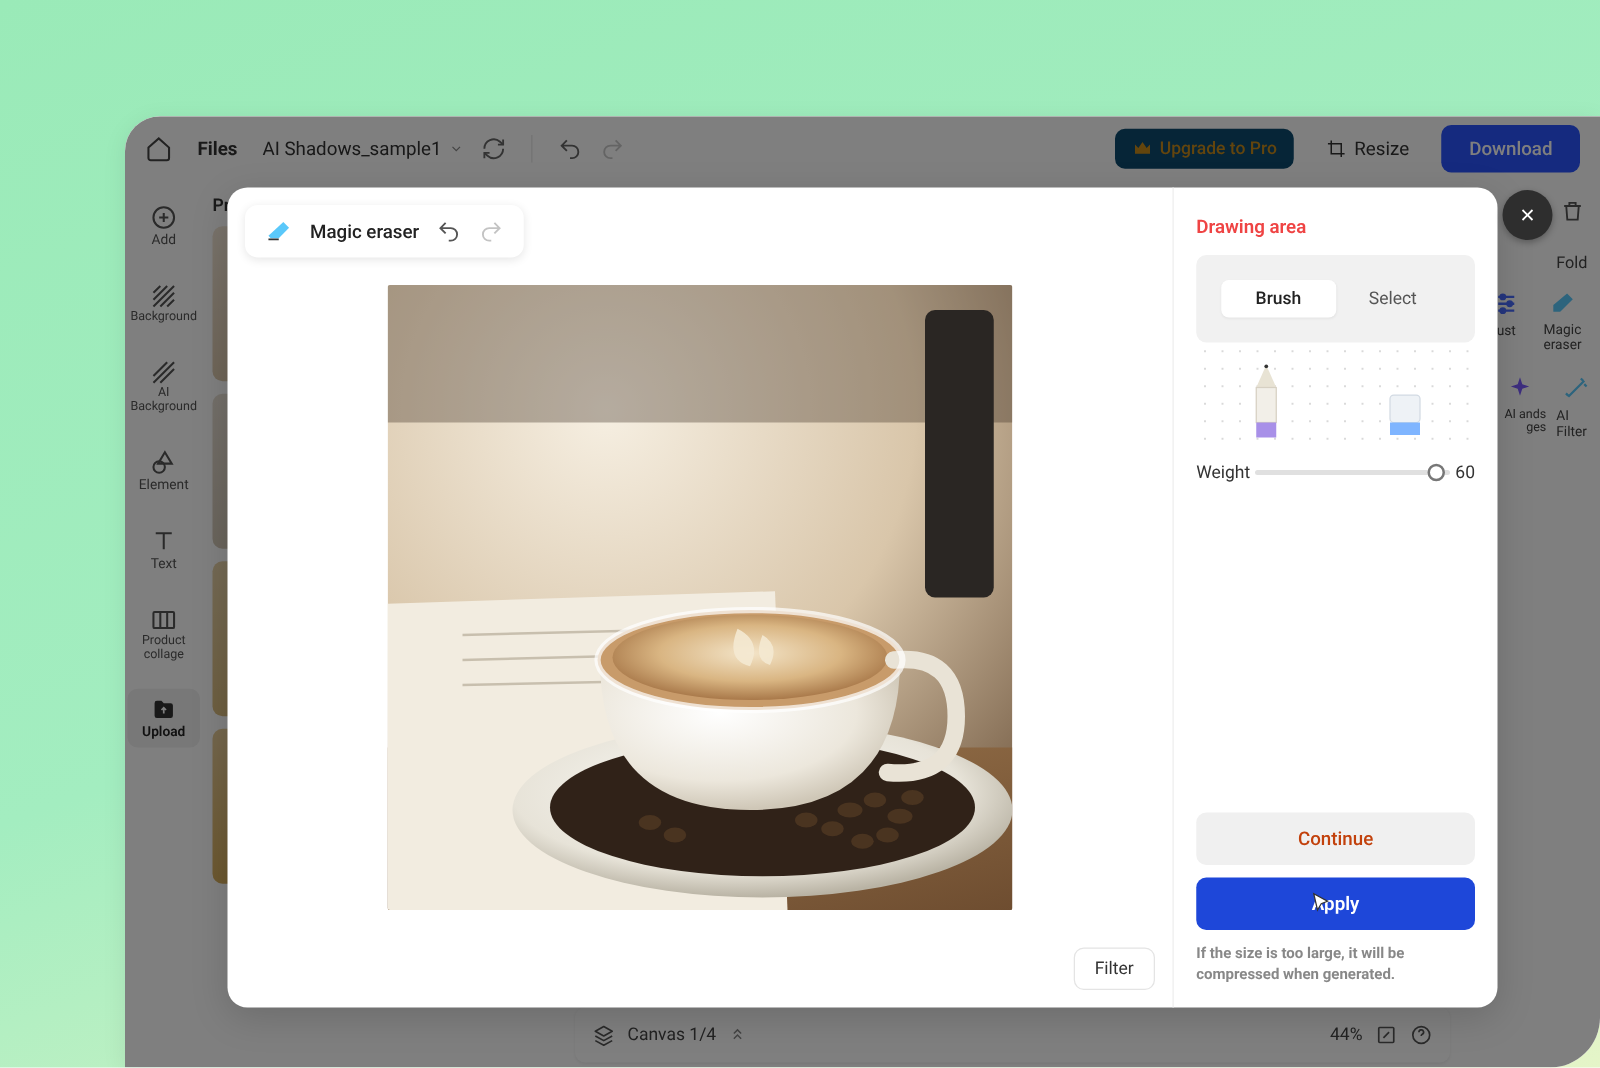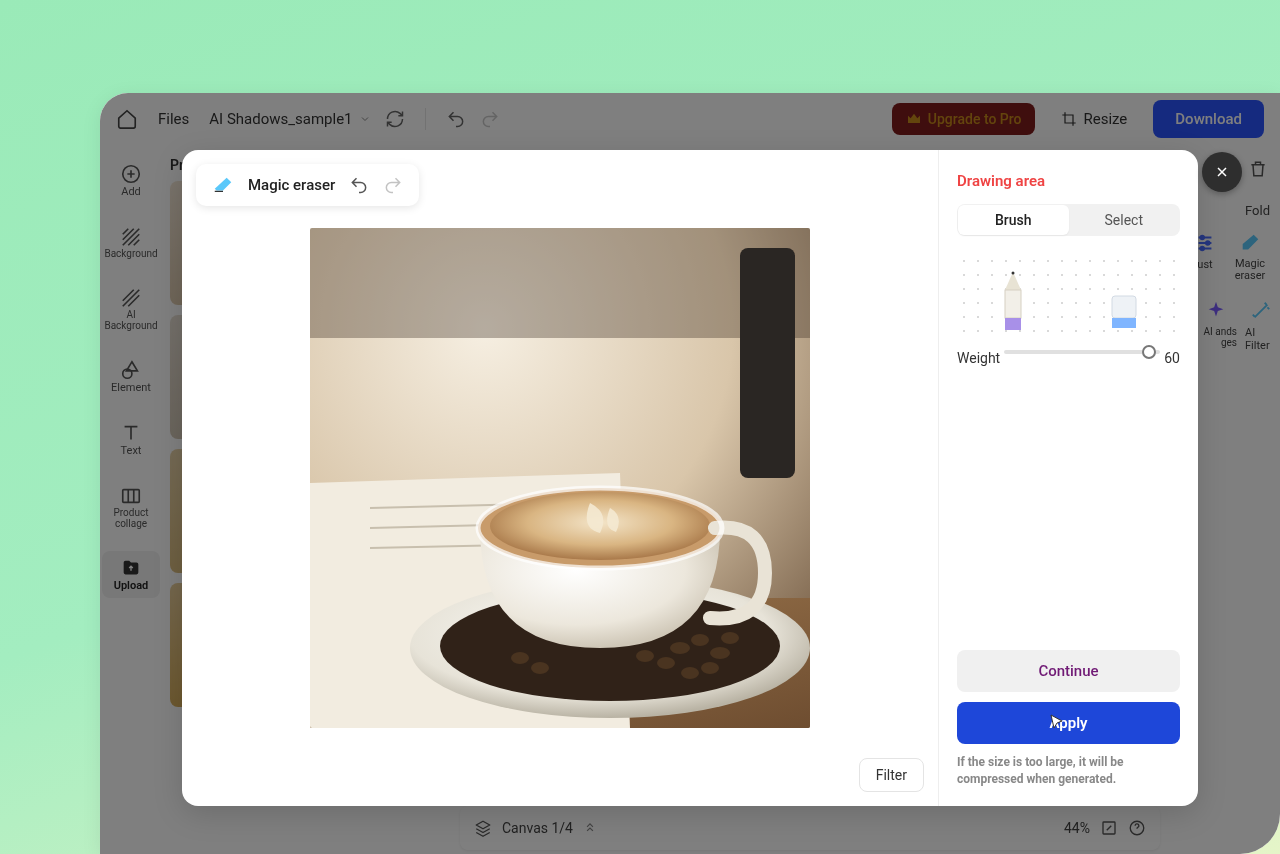--- a/index.html
+++ b/index.html
@@ -10,26 +10,26 @@
 
 
 .app-window { position: absolute; top: 93px; left: 100px; right: 0; bottom: 0; background: #fff; border-top-left-radius: 28px; overflow: hidden; box-shadow: 0 4px 20px rgba(0,0,0,0.08); }
 
 
 .dim-overlay { position: absolute; inset: 0; background: rgba(0,0,0,0.5); z-index: 5; }
 
 
 .topbar { height: 52px; display: flex; align-items: center; padding: 0 16px; gap: 14px; background: #fff; }
 .topbar .home-ic { width: 22px; height: 22px; color: #444; }
-.topbar .files { font-size: 15px; color: #333; padding: 0 6px; }
+.topbar .files { font-size: 15px; color: #333; padding: 0 6px; font-weight: bold; }
 .topbar .doc-name { font-size: 15px; color: #333; display: flex; align-items: center; gap: 6px; }
 .topbar .sync-ic, .topbar .undo-ic, .topbar .redo-ic { width: 20px; height: 20px; color: #666; }
 .topbar .sep { width: 1px; height: 22px; background: #e5e5e5; margin: 0 6px; }
 .topbar .spacer { flex: 1; }
-.upgrade-btn { background: #7f1d1d; color: #c78a1a; border-radius: 8px; padding: 8px 14px; font-size: 14px; font-weight: 500; display: flex; align-items: center; gap: 6px; text-align: center; }
+.upgrade-btn { background: #0c4a6e; color: #c78a1a; border-radius: 8px; padding: 8px 14px; font-size: 14px; font-weight: 500; display: flex; align-items: center; gap: 6px; text-align: center; }
 .resize-btn { color: #333; font-size: 15px; display: flex; align-items: center; gap: 6px; padding: 8px 12px; }
 .download-btn { background: #2a55ff; color: #fff; border-radius: 8px; padding: 10px 22px; font-size: 15px; font-weight: 500; }
 
 
 .left-sidebar { position: absolute; left: 0; top: 52px; bottom: 0; width: 62px; background: #fff; display: flex; flex-direction: column; align-items: center; padding-top: 12px; gap: 16px; }
 .sidebar-item { display: flex; flex-direction: column; align-items: center; gap: 0; color: #555; font-size: 11px; width: 58px; padding: 6px 0; border-radius: 8px; }
 .sidebar-item.active { background: #f0f0f0; }
 .sidebar-item .ic { width: 22px; height: 22px; }
 
 
@@ -63,33 +63,33 @@
 .tool-header .redo { opacity: .35; }
 
 .canvas-img { position: absolute; top: 78px; left: 128px; width: 500px; height: 500px; border-radius: 2px; overflow: hidden; }
 .coffee-svg { width: 100%; height: 100%; display: block; }
 
 .compare-btn { position: absolute; right: 14px; bottom: 14px; background: #fff; border: 1px solid #e4e4e4; border-radius: 8px; padding: 8px 16px; font-size: 14px; color: #333; }
 
 
 .modal-right { width: 260px; border-left: 1px solid #eee; display: flex; flex-direction: column; padding: 22px 18px 18px; }
 .drawing-title { font-size: 15px; font-weight: 600; color: #ef4444; margin-bottom: 14px; }
-.seg-ctrl { display: flex; background: #f1f1f1; border-radius: 8px; padding: 1px; margin-bottom: 18px; }
+.seg-ctrl { display: flex; background: #f1f1f1; border-radius: 8px; padding: 20px; }
 .seg-btn { flex: 1; text-align: center; padding: 7px 0; font-size: 14px; color: #555; border-radius: 6px; }
 .seg-btn.active { background: #fff; color: #222; font-weight: 500; box-shadow: 0 1px 2px rgba(0,0,0,0.05); }
 
 .tool-picker { height: 80px; background-image: radial-gradient(circle, #d9d9d9 1px, transparent 1px); background-size: 14px 14px; border-radius: 6px; margin-bottom: 16px; display: flex; align-items: flex-end; justify-content: space-around; padding-bottom: 2px; }
 .pencil-ic, .eraser-tool-ic { width: 40px; height: 64px; }
 
-.weight-row { display: flex; gap: 4px; font-size: 14px; color: #333; }
+.weight-row { display: flex; align-items: center; gap: 4px; font-size: 14px; color: #333; }
 .weight-row .slider-track { flex: 1; height: 4px; background: #e0e0e0; border-radius: 2px; position: relative; }
 .weight-row .slider-thumb { position: absolute; top: 50%; transform: translate(-50%,-50%); width: 14px; height: 14px; border: 2px solid #777; border-radius: 50%; background: #fff; }
 
 .modal-right .filler { flex: 1; }
-.continue-btn { background: #f0f0f0; color: #701a75; border-radius: 8px; padding: 12px; font-size: 15px; font-weight: 500; margin-bottom: 10px; text-align: center; }
+.continue-btn { background: #f0f0f0; color: #c2410c; border-radius: 8px; padding: 12px; font-size: 15px; font-weight: 500; margin-bottom: 10px; text-align: center; }
 .apply-btn { background: #1e47d9; color: #fff; border-radius: 8px; padding: 12px; font-size: 15px; font-weight: 600; text-align: center; position: relative; }
 .apply-cursor { position: absolute; width: 16px; height: 18px; left: 92px; top: 11px; }
 .hint { font-size: 12px; color: #888; line-height: 1.4; margin-top: 10px; font-weight: bold; }
 
 
 .close-btn { position: absolute; top: 152px; right: 38px; width: 40px; height: 40px; border-radius: 50%; background: #2e2e2e; color: #fff; z-index: 20; display: flex; align-items: center; justify-content: center; box-shadow: 0 2px 6px rgba(0,0,0,0.3); }
 
 .chevron { width: 12px; height: 12px; }
 svg { display: block; }
 </style>

